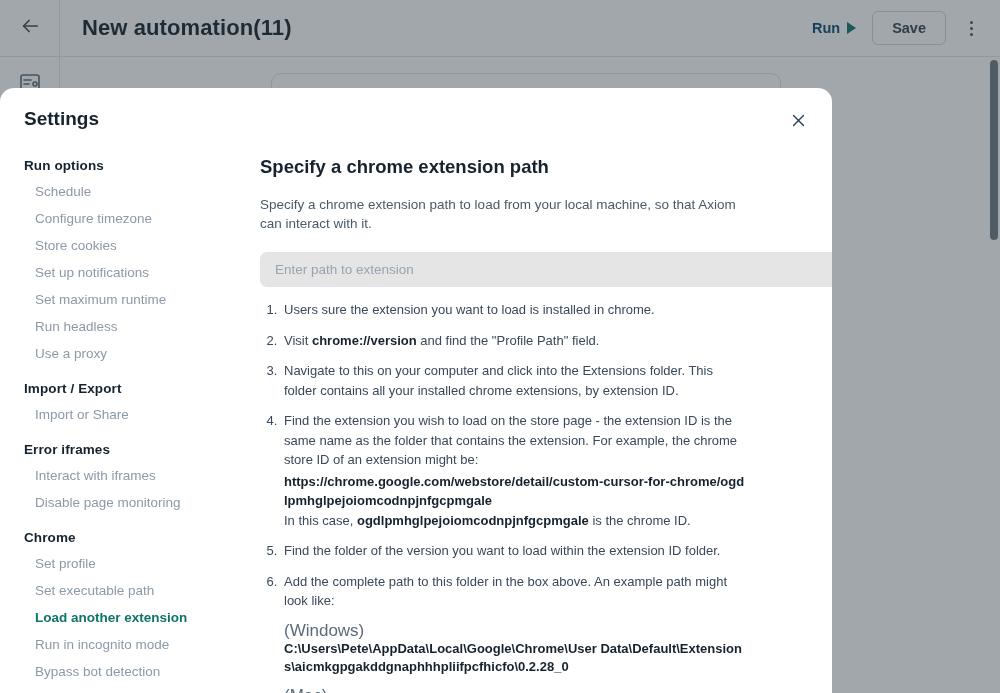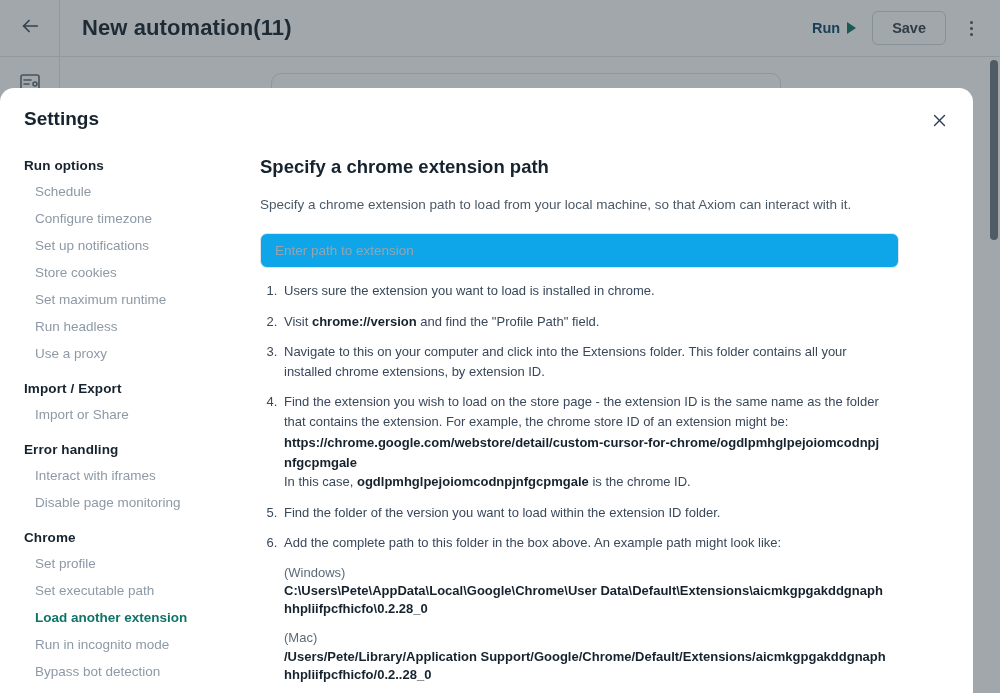--- a/index.html
+++ b/index.html
@@ -145,21 +145,21 @@
     position: absolute;
     inset: 0;
     background: rgba(41, 54, 64, 0.44);
   }
 
   
   #settings-modal {
     position: absolute;
     left: 0;
     top: 88px;
-    width: 973px;
+    width: 832px;
     height: 605px;
     background: #ffffff;
     border-radius: 14px 14px 0 0;
     overflow: hidden;
     display: flex;
     flex-direction: column;
   }
   .modal-header {
     position: relative;
     height: 62px;
@@ -241,21 +241,21 @@
     display: block;
     width: 639px;
     height: 35px;
     margin-top: 19px;
     padding: 0 14px;
     border: 1px solid #dfe4e9;
     border-radius: 7px;
     font-size: 13.5px;
     color: #16232e;
     font-family: "Liberation Sans", sans-serif;
-    background: #0ea5e9;
+    background: #e5e5e5;
     outline: none;
   }
   #extension-path-input::placeholder { color: #98a3ae; }
 
   .steps-intro {
     font-size: 13px;
     font-weight: 700;
     color: #16232e;
     margin: 24px 0 0 0;
   }
@@ -277,21 +277,21 @@
     font-weight: 700;
     color: #16232e;
     display: block;
     margin-top: 2px;
     word-break: break-all;
   }
   .os-label {
     display: block;
     margin-top: 10px;
     color: #5c6b7a;
-    font-size: 13px;
+    font-size: 17px;
   }
   .os-path {
     display: block;
     font-weight: 700;
     color: #16232e;
     font-size: 13px;
     word-break: break-all;
     line-height: 18px;
   }
 </style>
@@ -357,34 +357,34 @@
   </div>
 
   <div class="modal-body">
 
     <nav id="settings-sidebar">
 
       <div class="nav-group">
         <div class="nav-group-title">Run options</div>
         <a class="nav-item">Schedule</a>
         <a class="nav-item">Configure timezone</a>
+        <a class="nav-item">Store cookies</a>
         <a class="nav-item">Set up notifications</a>
-        <a class="nav-item">Store cookies</a>
         <a class="nav-item">Set maximum runtime</a>
         <a class="nav-item">Run headless</a>
         <a class="nav-item">Use a proxy</a>
       </div>
 
       <div class="nav-group">
         <div class="nav-group-title">Import / Export</div>
         <a class="nav-item">Import or Share</a>
       </div>
 
       <div class="nav-group">
-        <div class="nav-group-title">Error handling</div>
+        <div class="nav-group-title">Error iframes</div>
         <a class="nav-item">Interact with iframes</a>
         <a class="nav-item">Disable page monitoring</a>
       </div>
 
       <div class="nav-group">
         <div class="nav-group-title">Chrome</div>
         <a class="nav-item">Set profile</a>
         <a class="nav-item">Set executable path</a>
         <a class="nav-item active">Load another extension</a>
         <a class="nav-item">Run in incognito mode</a>

